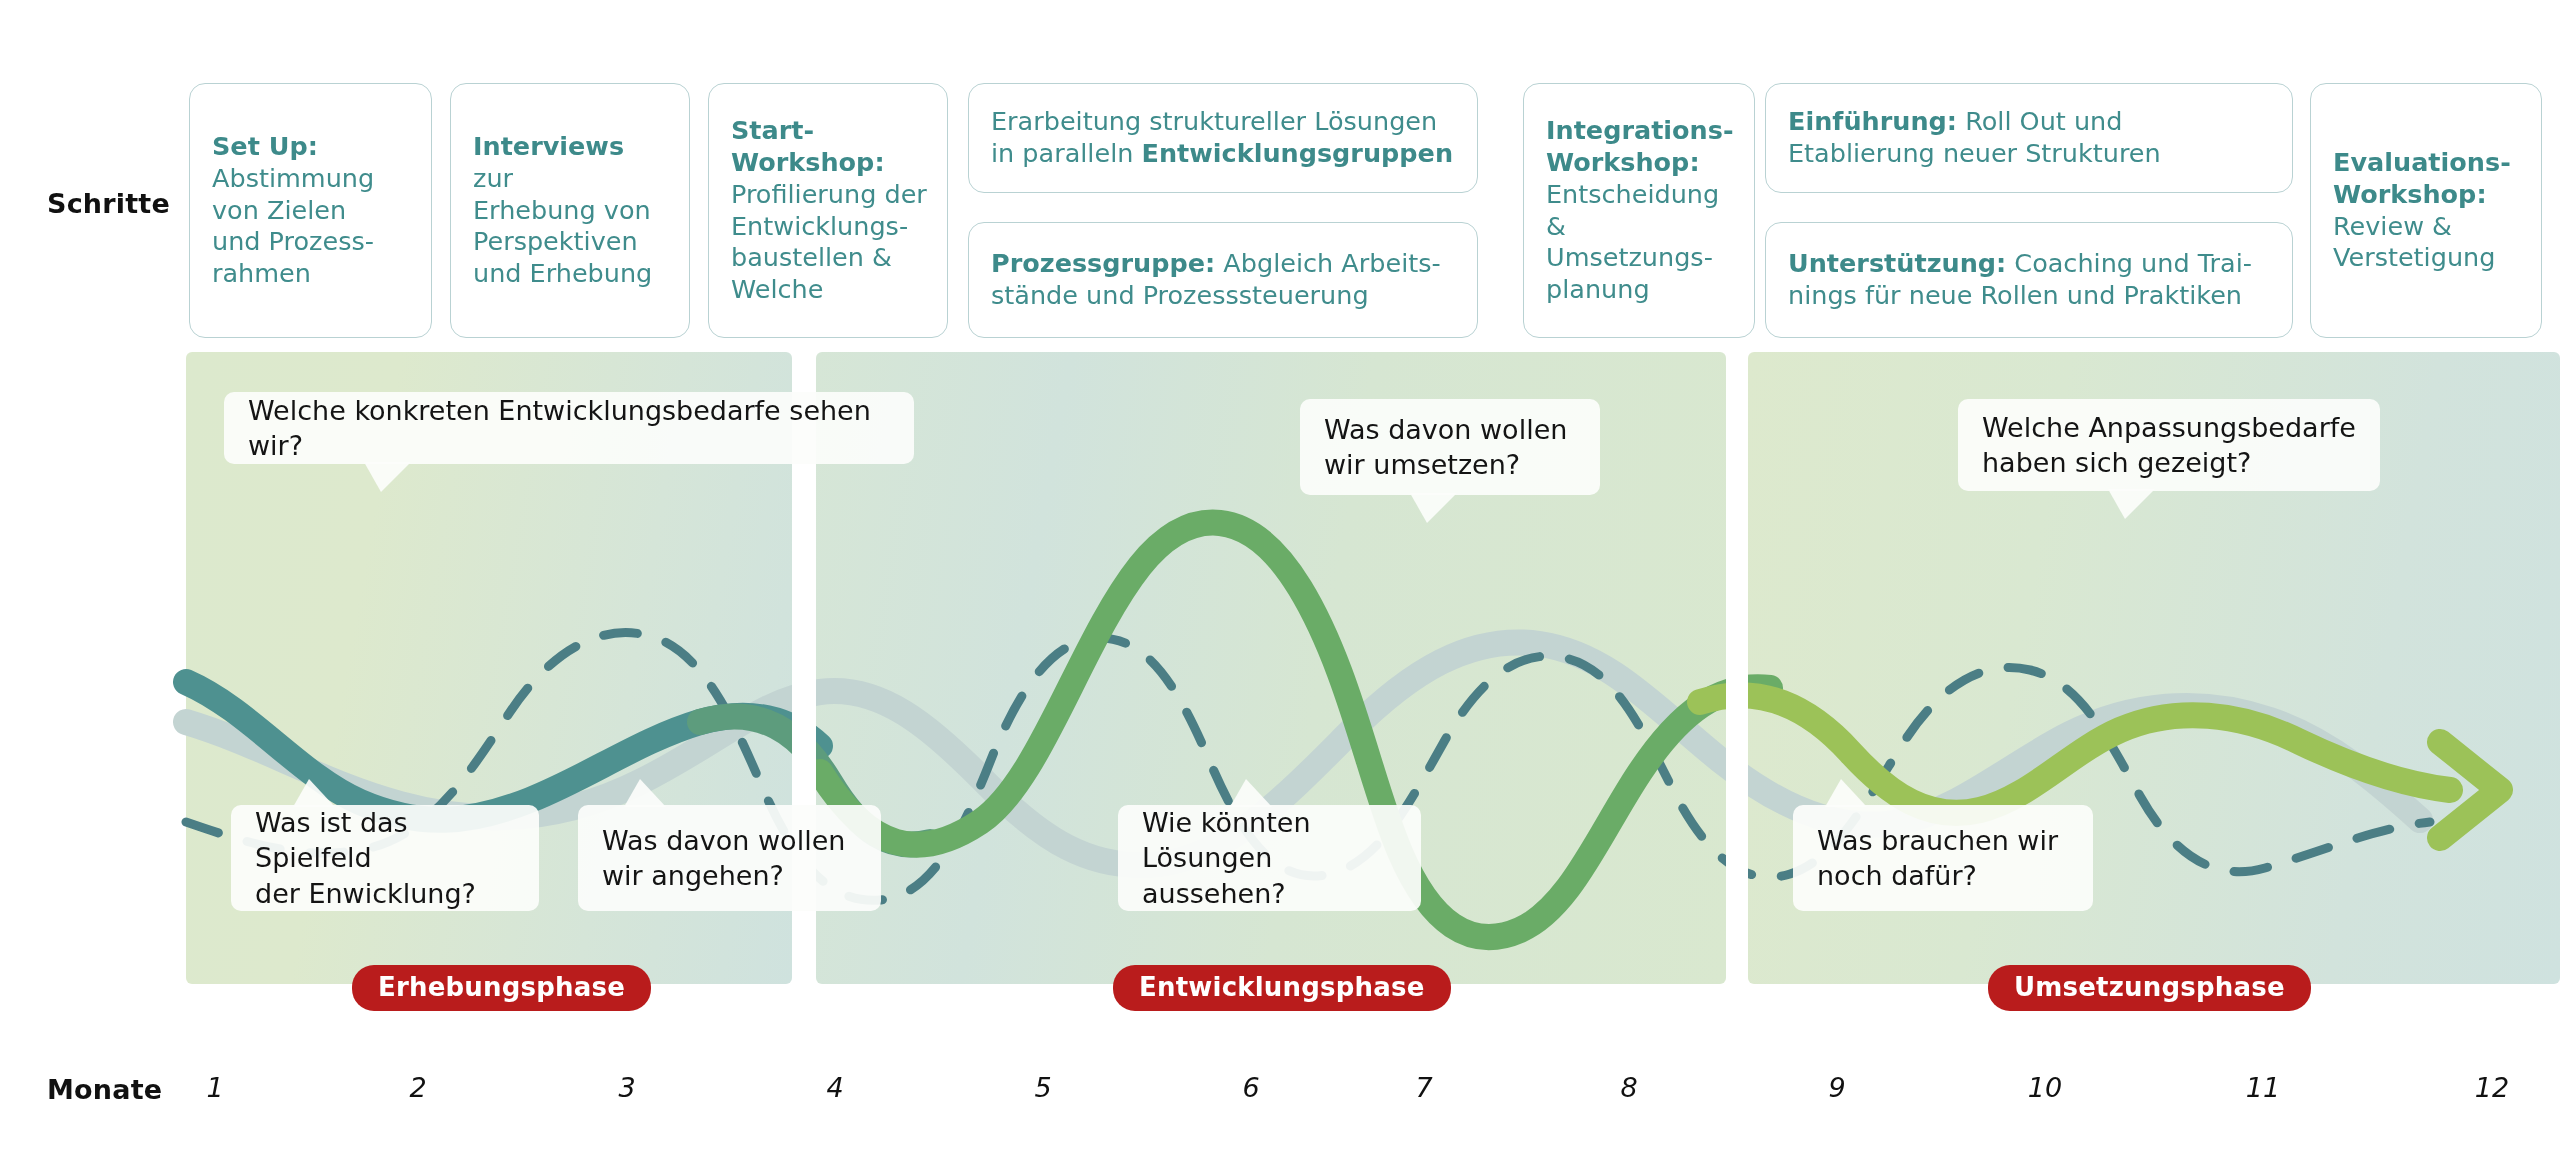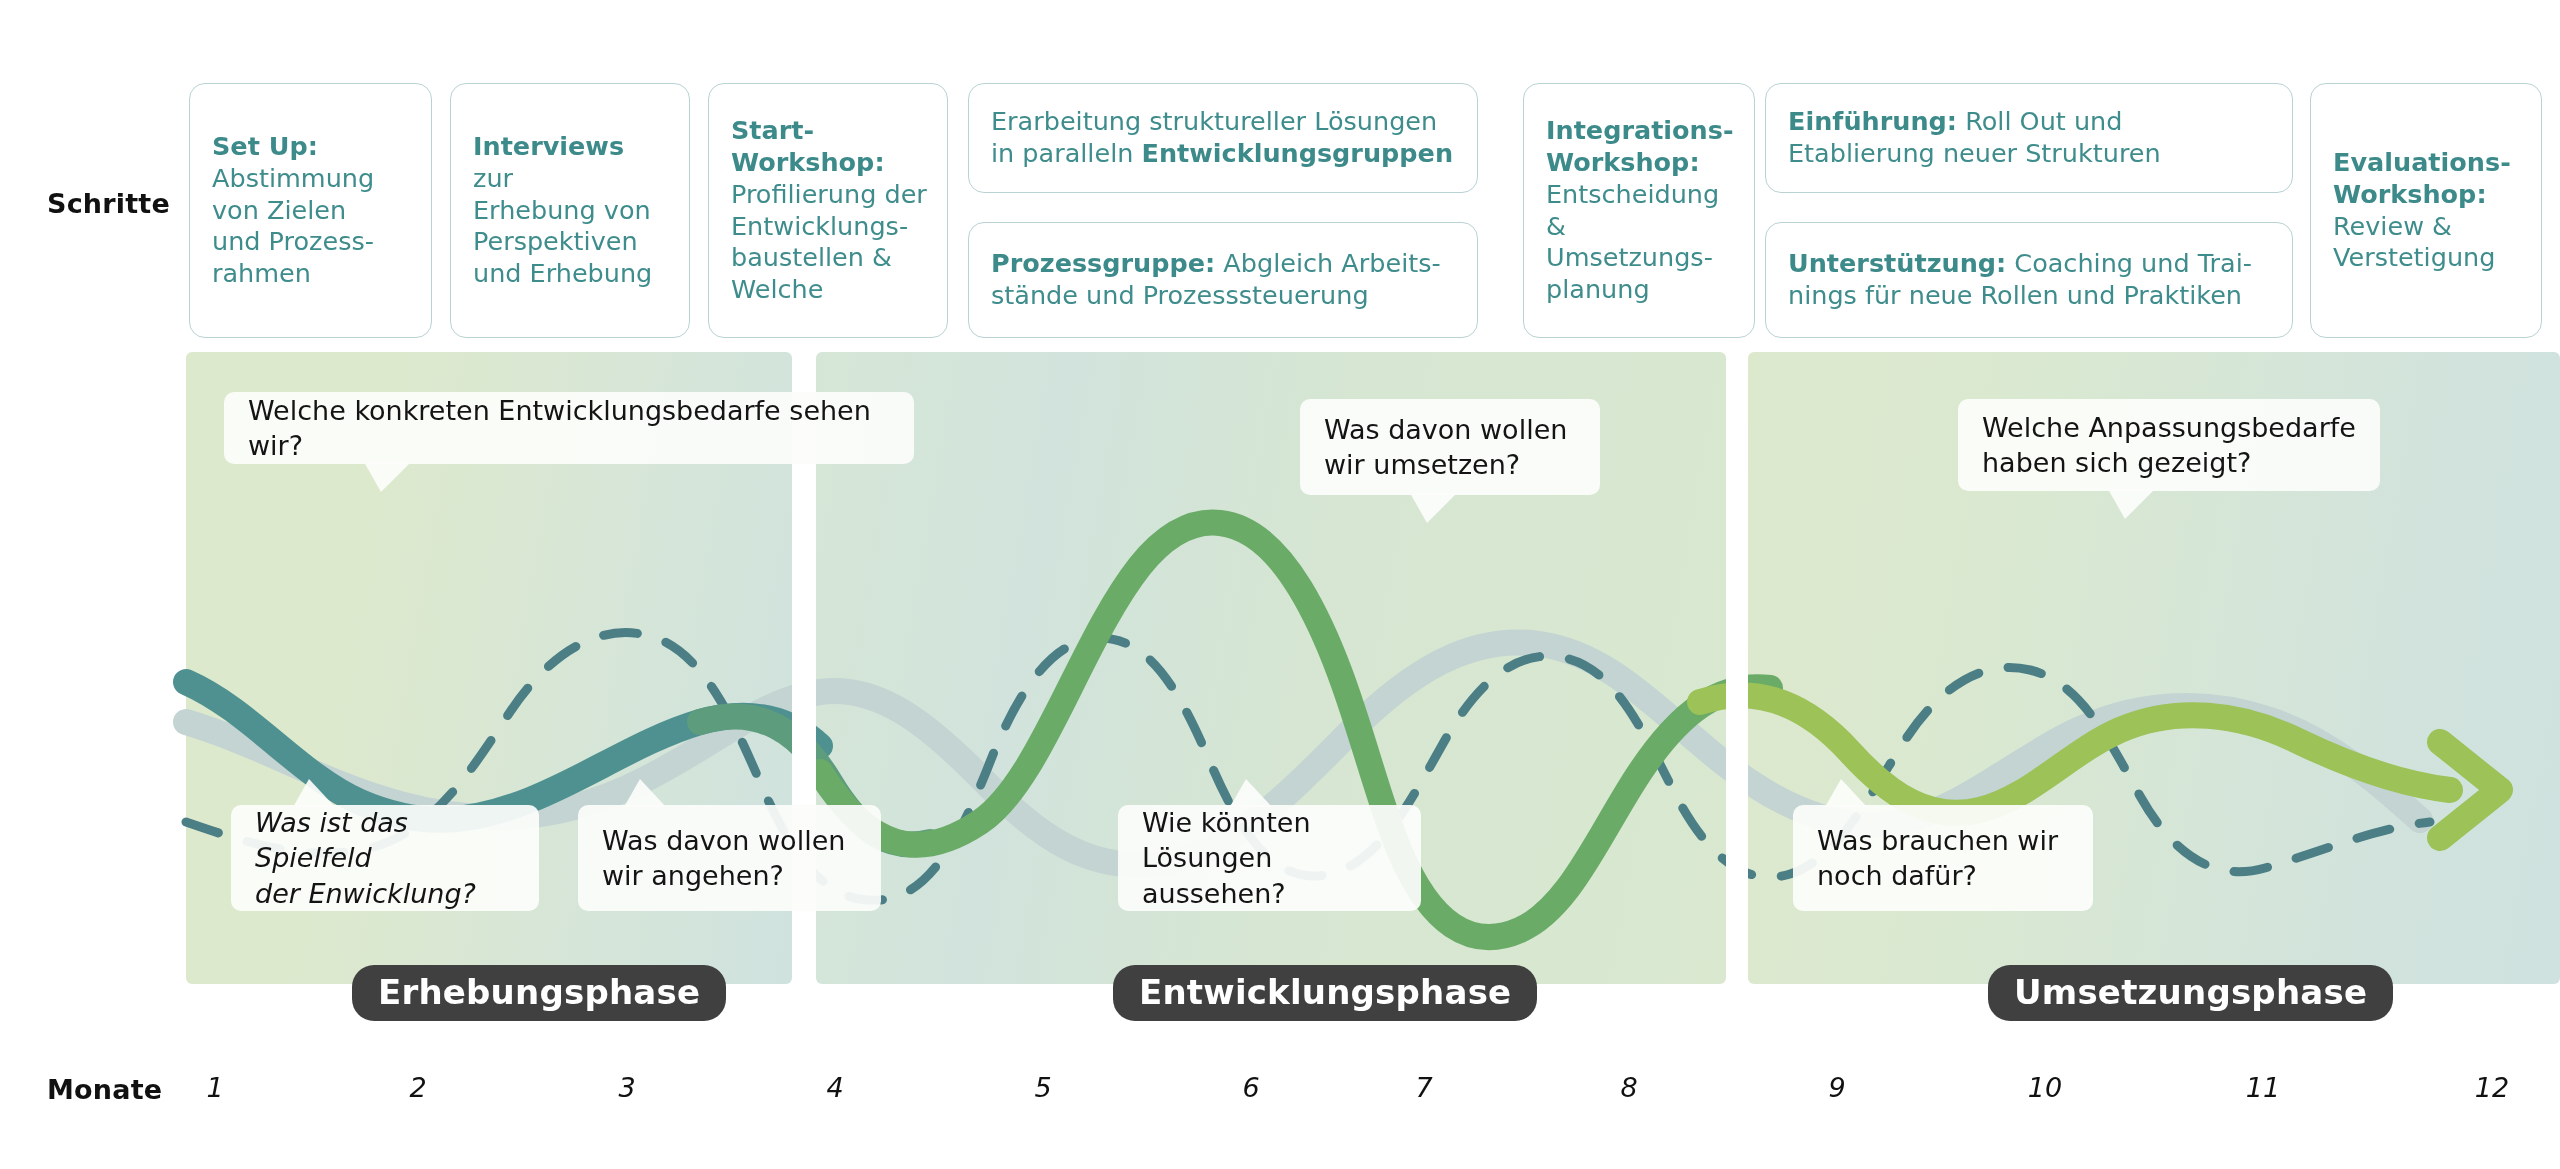--- a/index.html
+++ b/index.html
@@ -104,24 +104,24 @@
   .tail-up {
     top: -26px;
     border-left: 16px solid transparent;
     border-right: 26px solid transparent;
     border-bottom: 28px solid rgba(252,253,251,0.93);
   }
 
   
   .phase-pill {
     position: absolute;
-    background: #404040;
+    background: #b91c1c;
     color: #ffffff;
     font-weight: bold;
-    font-size: 34px;
+    font-size: 26px;
     border-radius: 22px;
     padding: 7px 26px 9px 26px;
     white-space: nowrap;
     letter-spacing: 0.2px;
   }
 
   
   .month-tick {
     position: absolute;
     top: 1072px;
@@ -275,21 +275,21 @@
 </div>
 
 <div class="bubble" style="left:1958px; top:399px; width:422px; height:92px;">
   <div>
     <span>Welche Anpassungsbedarfe</span><br>
     <span>haben sich gezeigt?</span>
   </div>
   <span class="tail tail-down" style="left:150px;"></span>
 </div>
 
-<div class="bubble" style="left:231px; top:805px; width:308px; height:106px;font-style:italic;">
+<div class="bubble" style="left:231px; top:805px; width:308px; height:106px;">
   <div>
     <span>Was ist das Spielfeld</span><br>
     <span>der Enwicklung?</span>
   </div>
   <span class="tail tail-up" style="left:62px;"></span>
 </div>
 
 <div class="bubble" style="left:578px; top:805px; width:303px; height:106px;">
   <div>
     <span>Was davon wollen</span><br>

